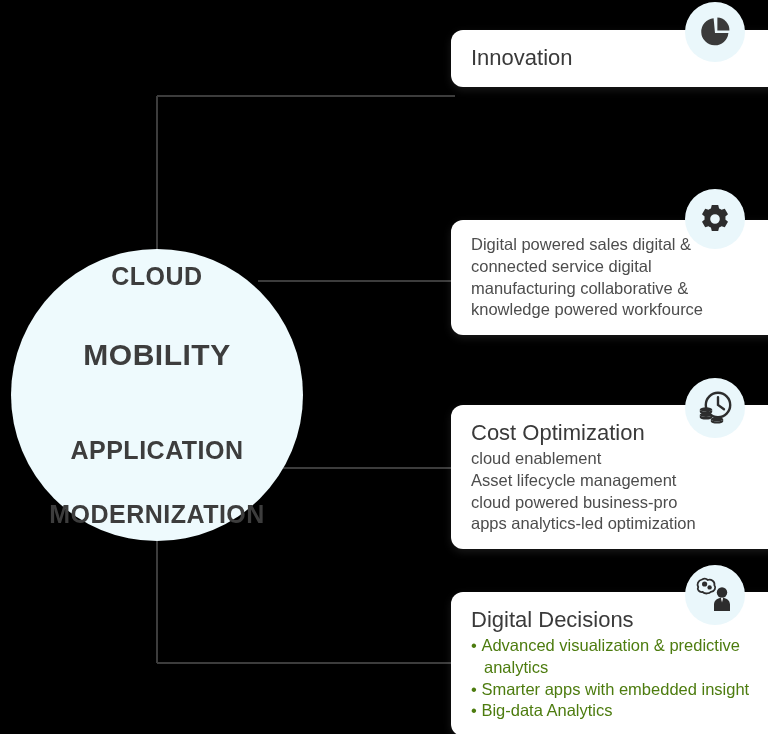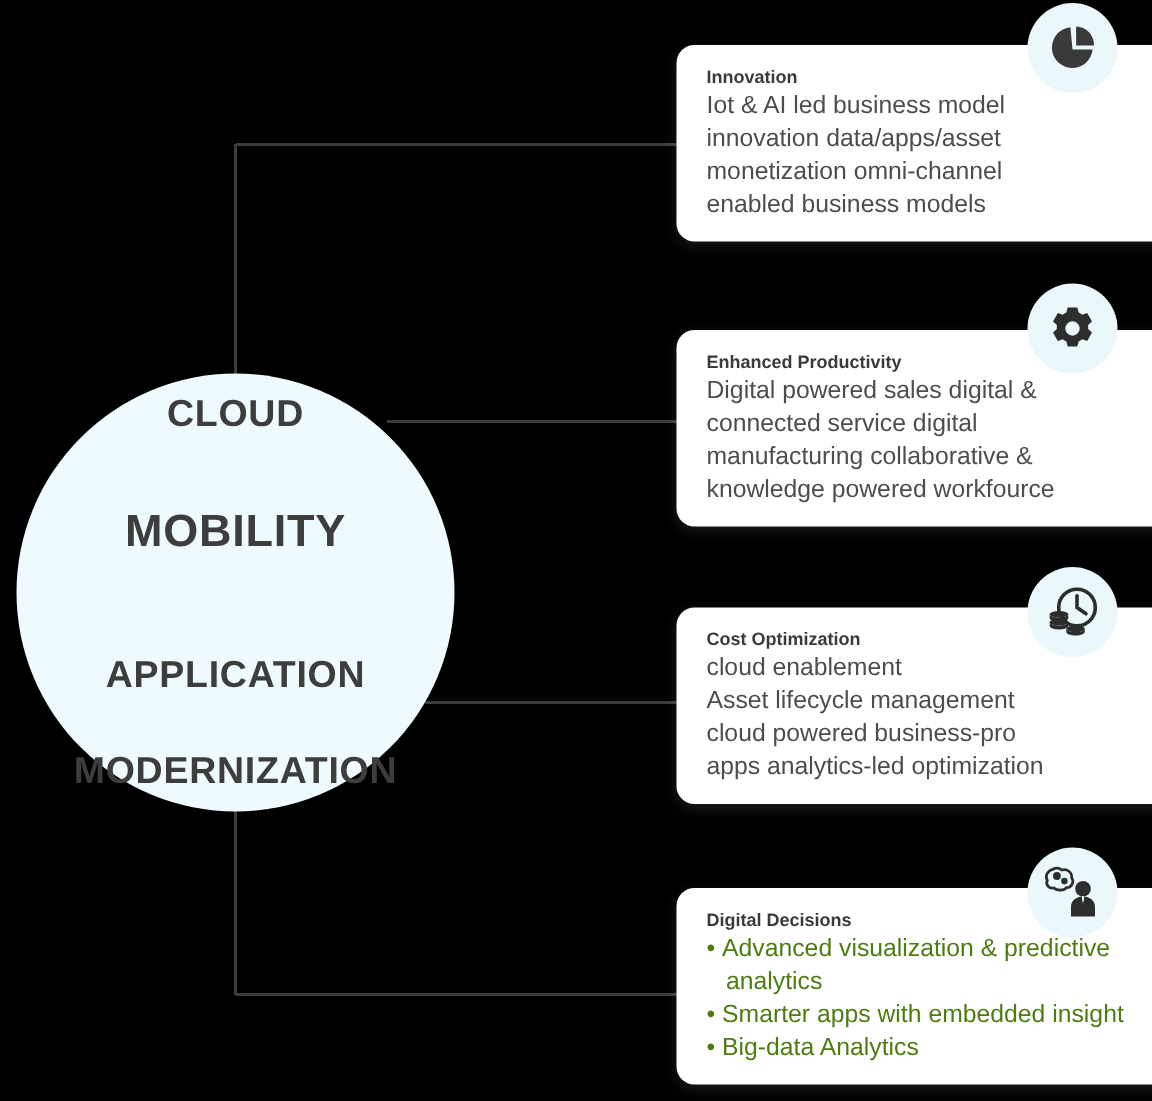--- a/index.html
+++ b/index.html
@@ -59,22 +59,22 @@
     left: 451px;
     width: 330px;
     background: #ffffff;
     border-radius: 12px;
     box-shadow: 0 3px 9px rgba(255,255,255,0.10);
     box-sizing: border-box;
     padding: 14px 18px 14px 20px;
     z-index: 2;
   }
   .card-title {
-    font-size: 12px;
-    font-weight: bold;
+    font-size: 22px;
+    font-weight: normal;
     color: #3a3a3a;
     line-height: 1.28;
     margin-bottom: 1px;
   }
   .card-body {
     font-size: 16.5px;
     color: #4d4d4d;
     line-height: 1.32;
     white-space: pre-line;
   }
@@ -141,34 +141,29 @@
 
   <div class="hub">
     <div class="hub-line l1">CLOUD</div>
     <div class="hub-line l2">MOBILITY</div>
     <div class="hub-line l3">APPLICATION</div>
     <div class="hub-line l4">MODERNIZATION</div>
   </div>
 
   <div class="card" id="card-innovation">
     <div class="card-title">Innovation</div>
-    <div class="card-body">Iot &amp; AI led business model
-innovation data/apps/asset
-monetization omni-channel
-enabled business models</div>
   </div>
   <div class="icon-badge" id="badge-innovation">
     <svg width="34" height="34" viewBox="0 0 34 34">
       <path d="M15.6 3.2 A13.6 13.6 0 1 0 30.4 18 L17 18 Z" fill="#3a3a3a"></path>
       <path d="M19.4 2.6 L19.4 15.4 L31.4 15.4 A12.6 12.6 0 0 0 19.4 2.6 Z" fill="#3a3a3a"></path>
     </svg>
   </div>
 
   <div class="card" id="card-productivity">
-    <div class="card-title">Enhanced Productivity</div>
     <div class="card-body">Digital powered sales digital &amp;
 connected service digital
 manufacturing collaborative &amp;
 knowledge powered workfource</div>
   </div>
   <div class="icon-badge" id="badge-productivity">
     <svg width="32" height="32" viewBox="0 0 32 32">
       <path fill="#2d2d2d" d="M19.2 2h-6.4l-.9 3.4a10.8 10.8 0 0 0-2.4 1.4L6.2 5.7 3 11.3l2.6 2.3a11 11 0 0 0 0 2.8L3 18.7l3.2 5.6 3.3-1.1c.73.58 1.54 1.05 2.4 1.4l.9 3.4h6.4l.9-3.4a10.8 10.8 0 0 0 2.4-1.4l3.3 1.1 3.2-5.6-2.6-2.3a11 11 0 0 0 0-2.8L29 11.3l-3.2-5.6-3.3 1.1a10.8 10.8 0 0 0-2.4-1.4L19.2 2zM16 11.2a4.8 4.8 0 1 1 0 9.6 4.8 4.8 0 0 1 0-9.6z"></path>
     </svg>
   </div>

